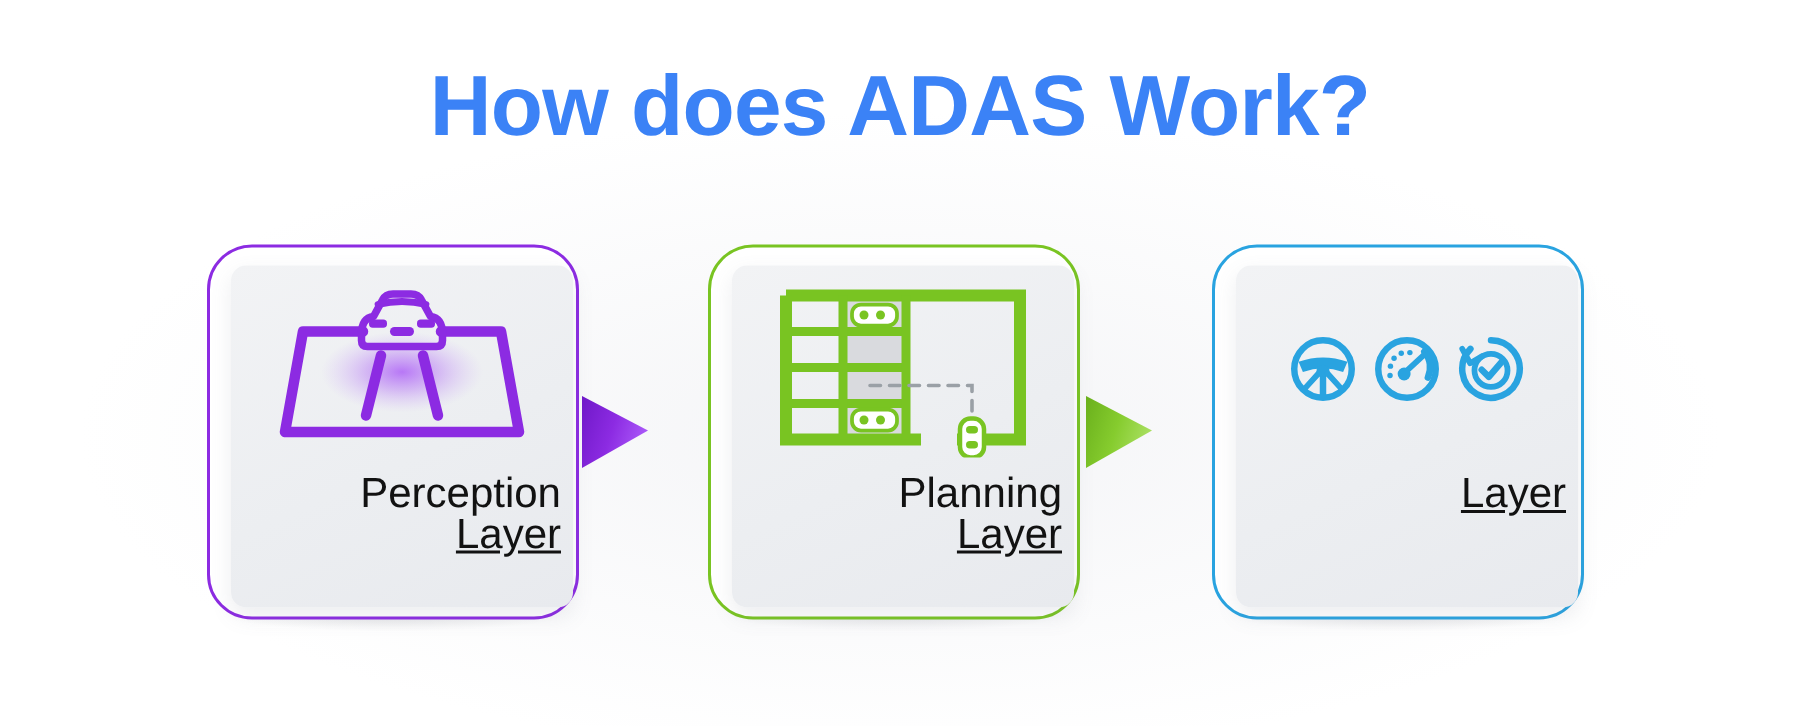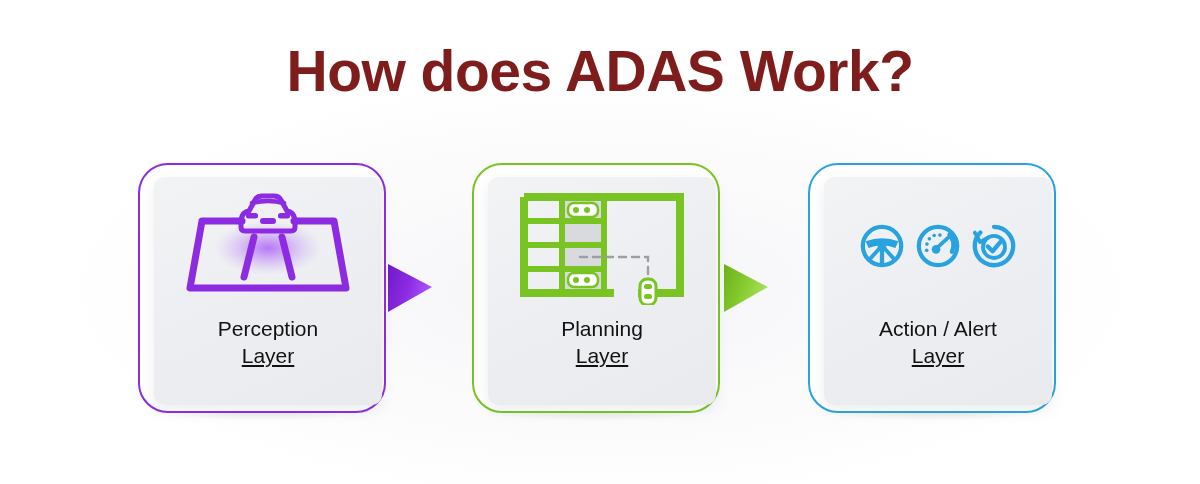--- a/index.html
+++ b/index.html
@@ -26,21 +26,21 @@
     pointer-events: none;
   }
 
   .page-title {
     position: absolute;
     left: 0; top: 42px;
     width: 1200px;
     text-align: center;
     font-size: 57px;
     font-weight: bold;
-    color: #7f1d1d;
+    color: #3b82f6;
     letter-spacing: -0.5px;
     line-height: 1.05;
     white-space: nowrap;
   }
 
   
   .flow {
     position: absolute;
     left: 0; top: 0;
     width: 1200px; height: 484px;
@@ -86,24 +86,24 @@
 
   .icon-area {
     height: 138px;
     width: 100%;
     display: flex;
     align-items: center;
     justify-content: center;
   }
 
   .card-label {
-    font-size: 21px;
+    font-size: 28px;
     line-height: 27px;
     color: #121212;
-    text-align: center;
+    text-align: right;
     width: 100%;
     padding: 0 8px;
   }
   .card-label .l2 { display: block; text-decoration: underline; }
 
   
   .arrow {
     position: absolute;
     top: 262px;
     width: 56px;
@@ -262,19 +262,18 @@
           <svg width="46" height="46" viewBox="0 0 48 48">
             <path d="M24 4 a20 20 0 1 1 -14.3 6" fill="none" stroke="#29a3e0" stroke-width="4.5" stroke-linecap="round"></path>
             <path d="M4 10 L9.5 20 L18 15" fill="none" stroke="#29a3e0" stroke-width="4" stroke-linecap="round" stroke-linejoin="round"></path>
             <circle cx="24" cy="25" r="11.5" fill="none" stroke="#29a3e0" stroke-width="4"></circle>
             <path d="M17.5 24.5 L22.5 29.5 L31 19.5" fill="none" stroke="#29a3e0" stroke-width="4.5" stroke-linecap="round" stroke-linejoin="round"></path>
           </svg>
 
         </div>
       </div>
       <div class="card-label">
-        <span>Action / Alert</span>
         <span class="l2">Layer</span>
       </div>
     </div>
   </div>
 
 </div>
 
 </body></html>

